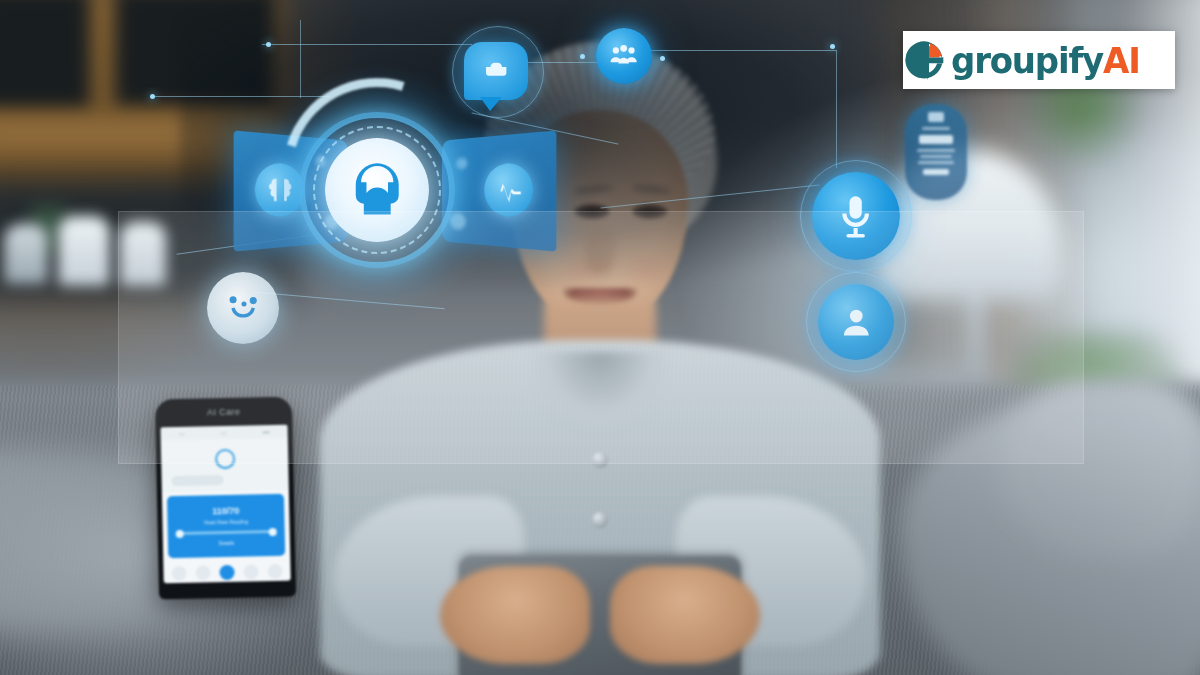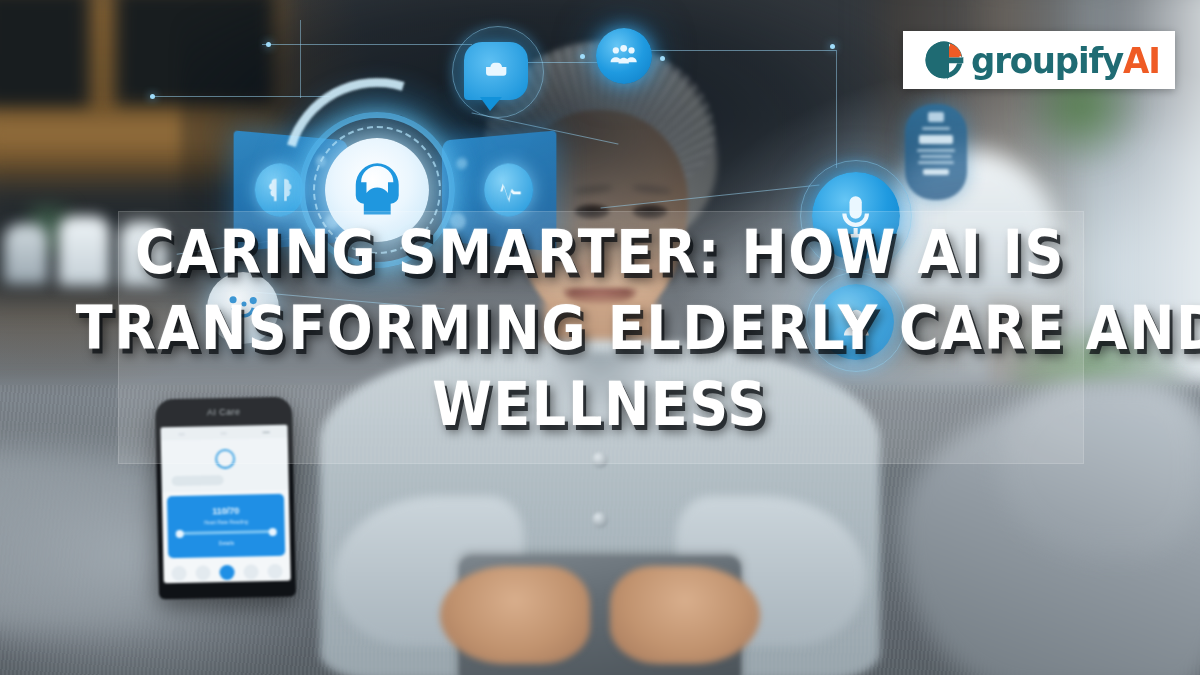--- a/index.html
+++ b/index.html
@@ -371,21 +371,21 @@
       radial-gradient(circle at 50% 50%, rgba(70,70,70,.18) 0 1px, transparent 1.5px);
     background-size:17px 19px, 23px 21px, 19px 25px, 27px 23px, 13px 15px;
     -webkit-background-clip:text; background-clip:text;
   }
 
   
   .logo{
     position:absolute; left:903px; top:31px; width:272px; height:58px;
     background:#ffffff;
     display:flex; align-items:center; gap:6px;
-    padding:0 20px;
+    padding:0 0;
     box-shadow:0 2px 8px rgba(0,0,0,.28);
   }
   .logo-mark{ position:relative; width:42px; height:42px; flex:0 0 42px; }
   .logo-text{
     font-family:"DejaVu Sans", sans-serif;
     font-weight:bold; font-size:34px; line-height:1;
     letter-spacing:-1.2px;
     white-space:nowrap;
     transform:scaleY(1.06);
   }
@@ -588,25 +588,20 @@
         <div class="d"></div>
         <div class="d"></div>
         <div class="d on"></div>
         <div class="d"></div>
         <div class="d"></div>
       </div>
     </div>
   </div>
 
   <div class="title-band"></div>
-  <div class="title-wrap">
-    <div class="title-line"><span class="g">CARING SMARTER: HOW AI IS</span></div>
-    <div class="title-line"><span class="g">TRANSFORMING ELDERLY CARE AND</span></div>
-    <div class="title-line"><span class="g">WELLNESS</span></div>
-  </div>
 
   <div class="logo">
     <div class="logo-mark">
       <svg viewBox="0 0 100 100" width="42" height="42">
         <path d="M50 6 A44 44 0 1 0 50 94 A44 44 0 0 0 50 6 Z M50 18 A32 32 0 1 1 50 82 A32 32 0 1 1 50 18 Z" fill="#1f6b73"></path>
         <rect x="47" y="44" width="50" height="12" fill="#1f6b73"></rect>
         <rect x="47" y="50" width="12" height="46" fill="#1f6b73"></rect>
         <path d="M52 10 A40 40 0 0 1 92 50 L52 50 Z" fill="#ffffff"></path>
         <path d="M54 16 A34 34 0 0 1 88 50 L54 50 Z" fill="#ef5b25"></path>
         <rect x="46" y="46" width="52" height="10" fill="#ffffff"></rect>

